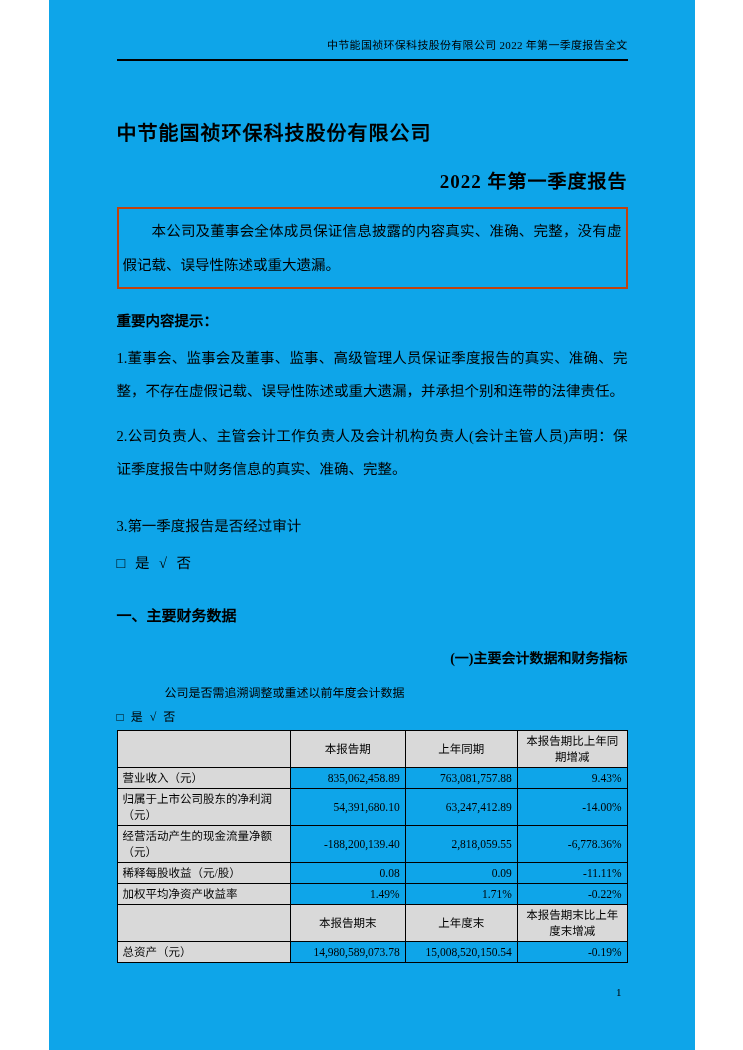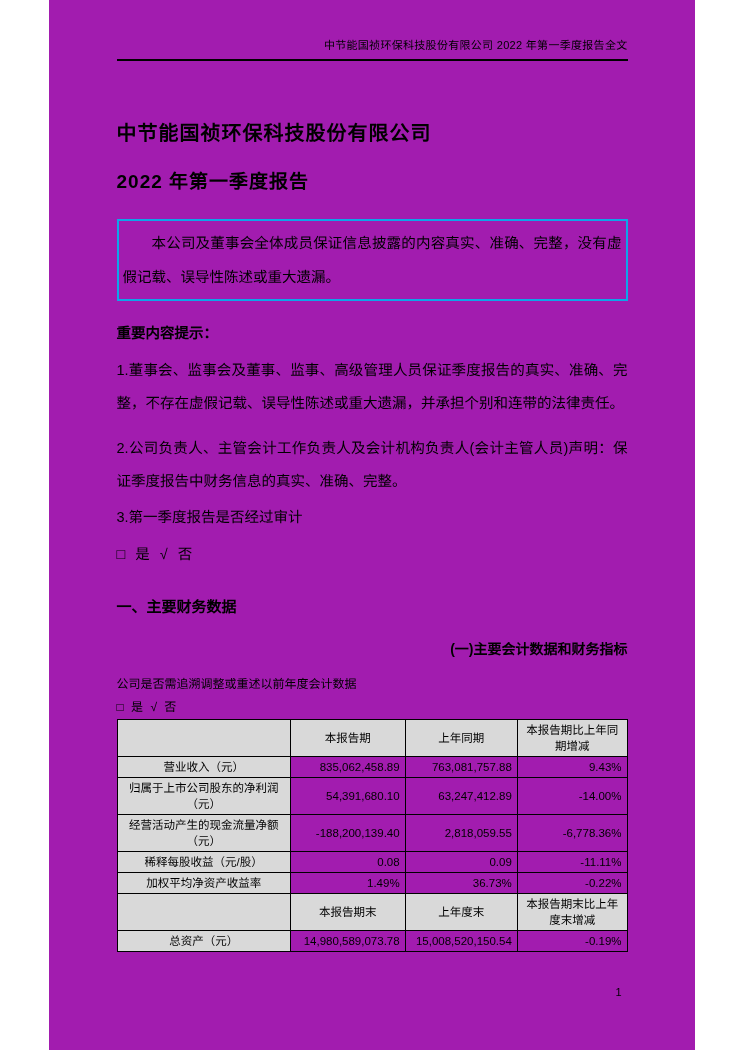--- a/index.html
+++ b/index.html
@@ -1,62 +1,62 @@
 <!DOCTYPE html>
 <html lang="zh-CN" style="--shading: #d9d9d9; --border: #000000;"><head>
 <meta charset="utf-8">
 <style>
   * { box-sizing: border-box; }
   html, body { margin: 0; padding: 0; background: #ffffff; }
   .page {
     position: relative;
     width: 646px; height: 1050px;
     margin: 0 auto;
-    background: #a21caf;
+    background: #0ea5e9;
     color: #000;
-    font-family: Liberation Sans, sans-serif;
+    font-family: Liberation Serif, serif;
     padding: 36px 67px 0 68px;
   }
   .doc-header {
     text-align: right;
     font-size: 11px;
     padding-bottom: 7px;
     border-bottom: 2px solid #000;
     letter-spacing: 0.3px;
   }
   .info-row {
     display: flex;
     justify-content: space-between;
     margin-top: 42px;
     font-size: 14.5px;
   }
   .title-company {
     text-align: left; font-weight: bold; font-size: 20px;
     margin-top: 56px; letter-spacing: 1px;
   }
   .title-report {
-    text-align: left; font-weight: bold; font-size: 19px;
+    text-align: right; font-weight: bold; font-size: 19px;
     margin-top: 20px; letter-spacing: 1px;
   }
   .statement-box {
-    border: 2px solid #0ea5e9;
-    margin-top: 26px;
+    border: 2px solid #c2410c;
+    margin-top: 14px;
     padding: 5px 4px;
     font-size: 14.5px;
     line-height: 34px;
     text-align: justify;
   }
   .statement-box p { margin: 0; text-indent: 2em; }
   .important-heading { font-weight: bold; font-size: 14.5px; margin-top: 20px; }
   .para { font-size: 14.5px; line-height: 33px; text-align: justify; margin: 12px 0 0 0; }
-  .single-line { font-size: 14.5px; margin-top: 7px; }
+  .single-line { font-size: 14.5px; margin-top: 28px; }
   .choice { font-size: 14.5px; margin-top: 16px; letter-spacing: 3px; }
   .sec-heading { font-weight: bold; font-size: 15px; margin-top: 32px; }
   .sec-sub { font-weight: bold; font-size: 14px; margin-top: 22px; text-align: right; }
-  .small-line { font-size: 12px; margin-top: 16px; }
+  .small-line { font-size: 12px; margin-top: 16px; margin-left: 48px; }
   .small-choice { font-size: 12px; margin-top: 6px; letter-spacing: 2px; }
   table.fin {
     width: 100%;
     border-collapse: collapse;
     margin-top: 5px;
     font-size: 11.5px;
     table-layout: fixed;
   }
   table.fin td {
     border: 1px solid var(--border, #000);
@@ -64,21 +64,21 @@
     vertical-align: middle;
     line-height: 16px;
   }
   table.fin tr { height: 21px; }
   table.fin tr.head td {
     background: var(--shading, #d9d9d9);
     text-align: center;
   }
   table.fin td.label {
     background: var(--shading, #d9d9d9);
-    text-align: center;
+    text-align: left;
     margin-top: 32px;
   }
   table.fin td.num { text-align: right; }
   .page-number {
     position: absolute;
     right: 73px; top: 986px;
     font-size: 11px;
   }
 </style>
 </head>
@@ -142,21 +142,21 @@
         </tr>
         <tr>
           <td class="label">稀释每股收益（元/股）</td>
           <td class="num">0.08</td>
           <td class="num">0.09</td>
           <td class="num">-11.11%</td>
         </tr>
         <tr>
           <td class="label">加权平均净资产收益率</td>
           <td class="num">1.49%</td>
-          <td class="num">36.73%</td>
+          <td class="num">1.71%</td>
           <td class="num">-0.22%</td>
         </tr>
         <tr class="head">
           <td></td>
           <td>本报告期末</td>
           <td>上年度末</td>
           <td>本报告期末比上年度末增减</td>
         </tr>
         <tr>
           <td class="label">总资产（元）</td>

